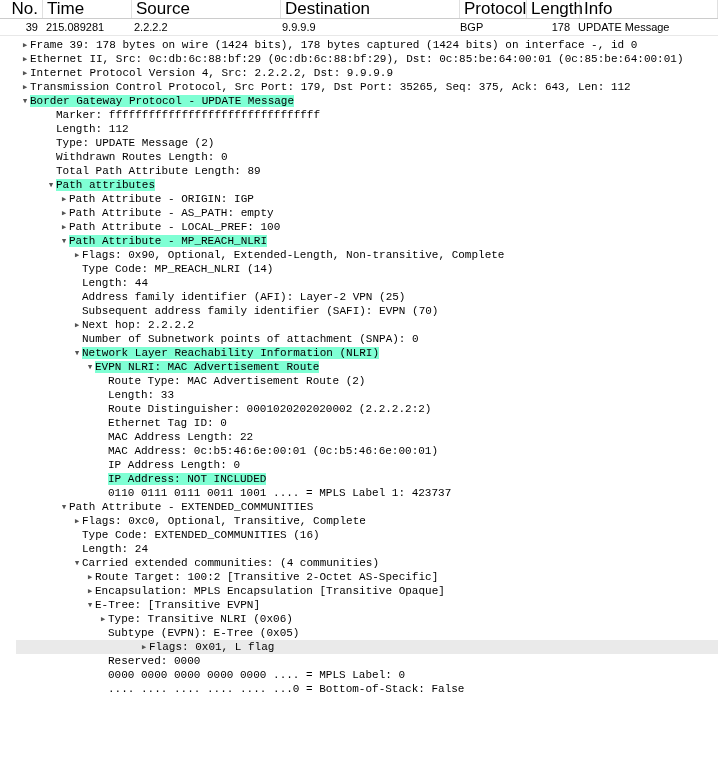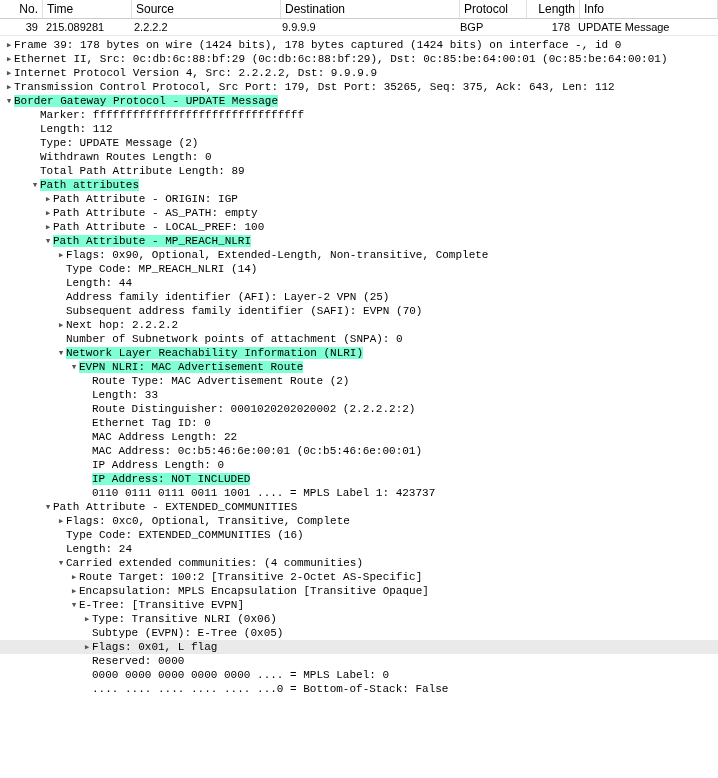--- a/index.html
+++ b/index.html
@@ -10,45 +10,45 @@
     background: #fff;
     width: 718px;
     white-space: nowrap;
     line-height: 14px;
   }
   .header {
     display: flex;
     border-bottom: 1px solid #ccc;
     background: #fff;
     font-family: "Segoe UI", Arial, sans-serif;
-    font-size: 12px;
+    font-size: 17px;
   }
   .header div {
     padding: 2px 4px;
     border-right: 1px solid #e0e0e0;
   }
   .row {
     display: flex;
     font-family: "Segoe UI", Arial, sans-serif;
     font-size: 11px;
     border-bottom: 1px solid #e8e8e8;
   }
   .row div { padding: 1px 4px; }
   .tree { padding-top: 2px; }
-  .line { padding: 0; }
+  .line { padding: 0; margin-left: 16px; }
   .indent { display: inline-block; }
   .tri {
     display: inline-block;
     width: 10px;
     text-align: center;
     color: #555;
     cursor: pointer;
   }
   .hl { background: #7fffd4; } 
-  .grey { background: #eaeaea; }
+  .grey { background: #eaeaea; padding-left: 41px; }
   .c-no { width: 34px; text-align: right; }
   .c-time { width: 80px; }
   .c-src { width: 140px; }
   .c-dst { width: 170px; }
   .c-proto { width: 58px; }
   .c-len { width: 44px; text-align: right; }
   .c-info { flex: 1; }
 </style>
 </head>
 <body>

